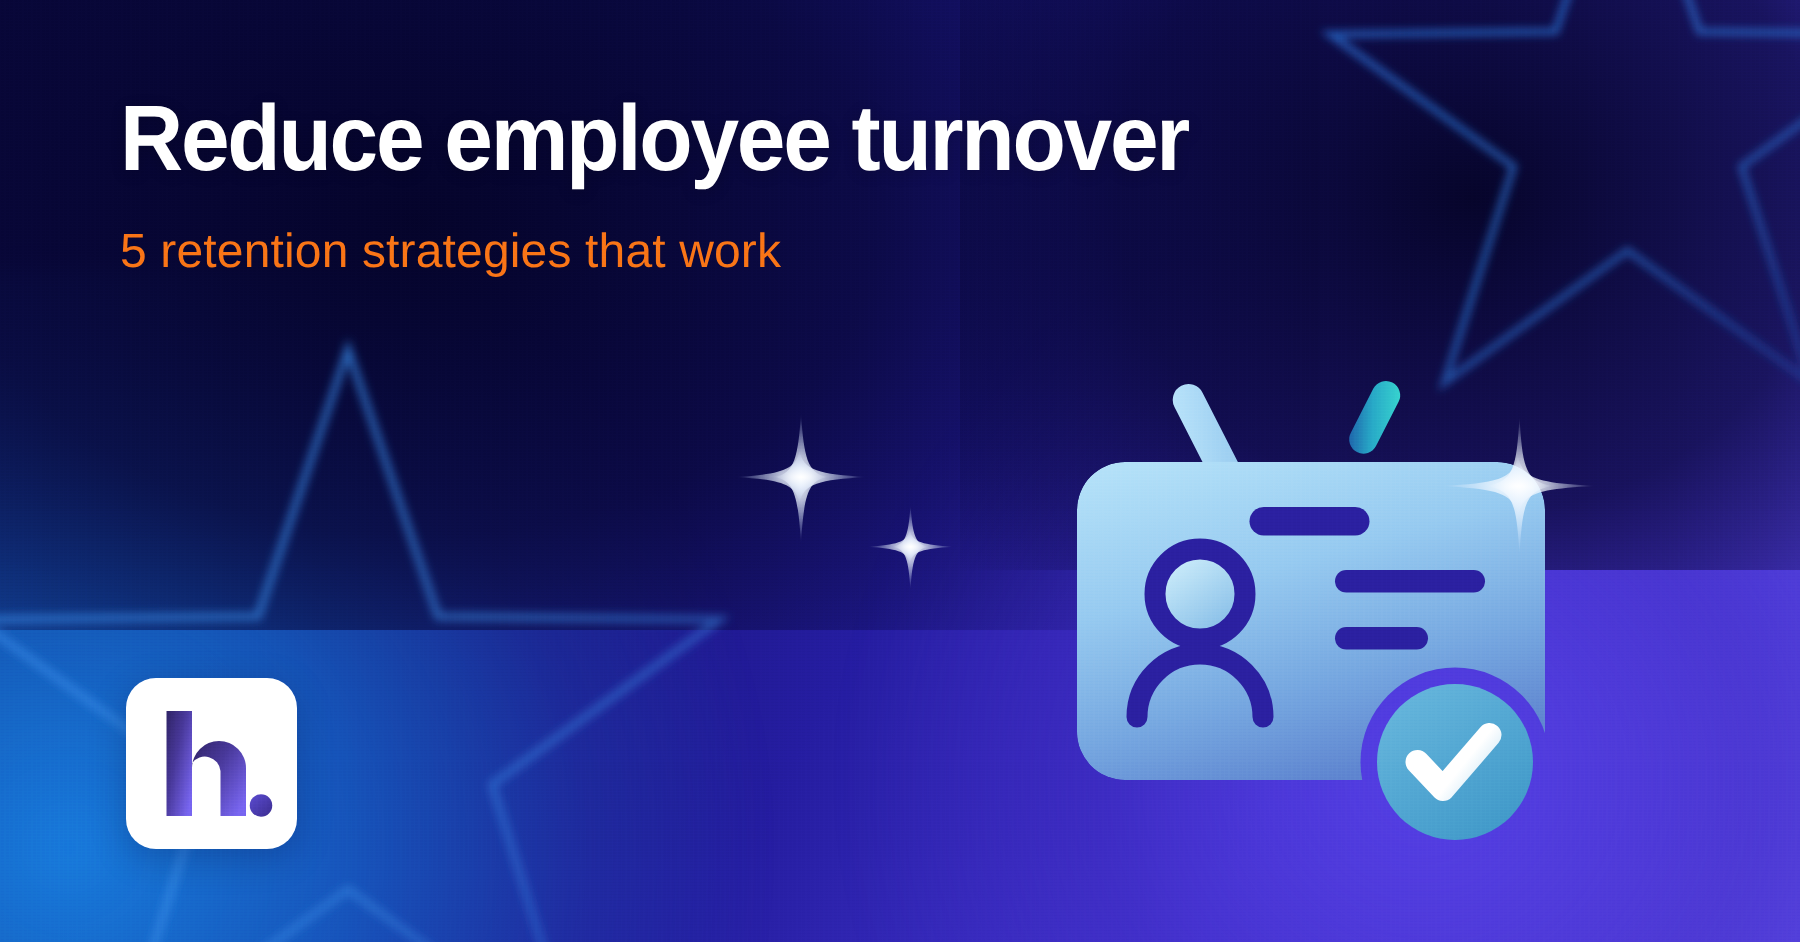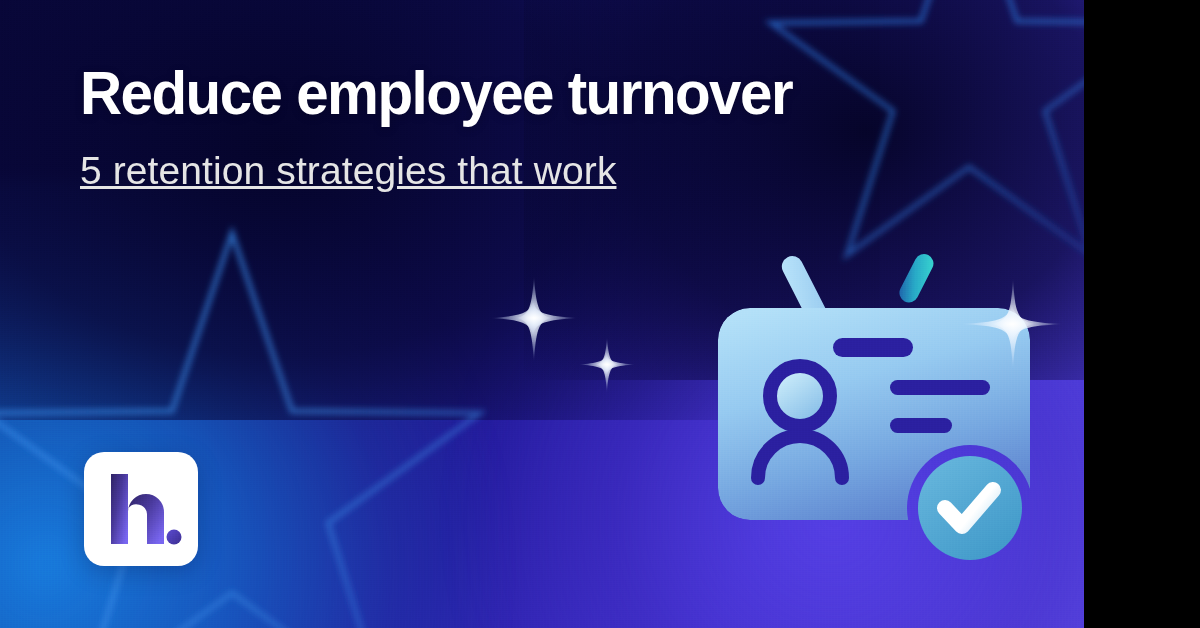--- a/index.html
+++ b/index.html
@@ -7,21 +7,21 @@
     margin: 0;
     padding: 0;
     background: #000;
   }
   body {
     font-family: "Liberation Sans", sans-serif;
   }
 
   .banner {
     position: relative;
-    width: 1084px;
+    width: 1200px;
     height: 628px;
     overflow: hidden;
     background: #0b0a3e;
   }
 
   
   .bg-base {
     position: absolute;
     inset: 0;
     background: linear-gradient(118deg,
@@ -112,28 +112,27 @@
     transform: scaleX(0.94);
     transform-origin: left center;
     white-space: nowrap;
     text-shadow: 0 2px 10px rgba(0,0,0,0.18);
   }
   .subhead {
     position: absolute;
     left: 80px;
     top: 148px;
     margin: 0;
-    color: #e5e5e5;
+    color: #f97316;
     font-family: "Liberation Sans", sans-serif;
-    font-size: 39px;
+    font-size: 32px;
     line-height: 1.2;
     font-weight: 400;
     letter-spacing: 0.1px;
     white-space: nowrap;
-    text-decoration: underline;
   }
 
   
   .logo-tile {
     position: absolute;
     left: 84px;
     top: 452px;
     width: 114px;
     height: 114px;
     background: #ffffff;

